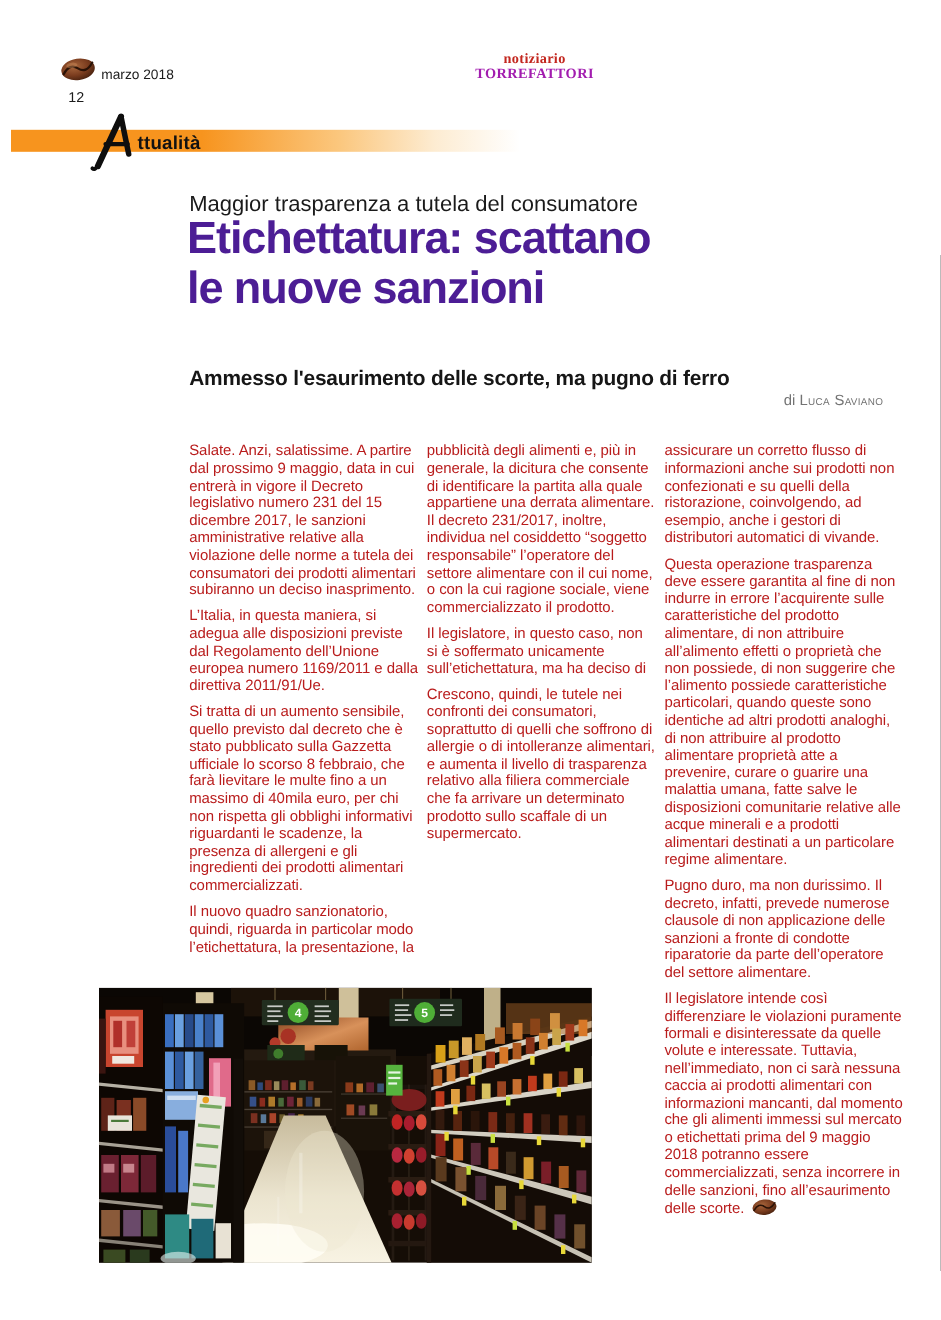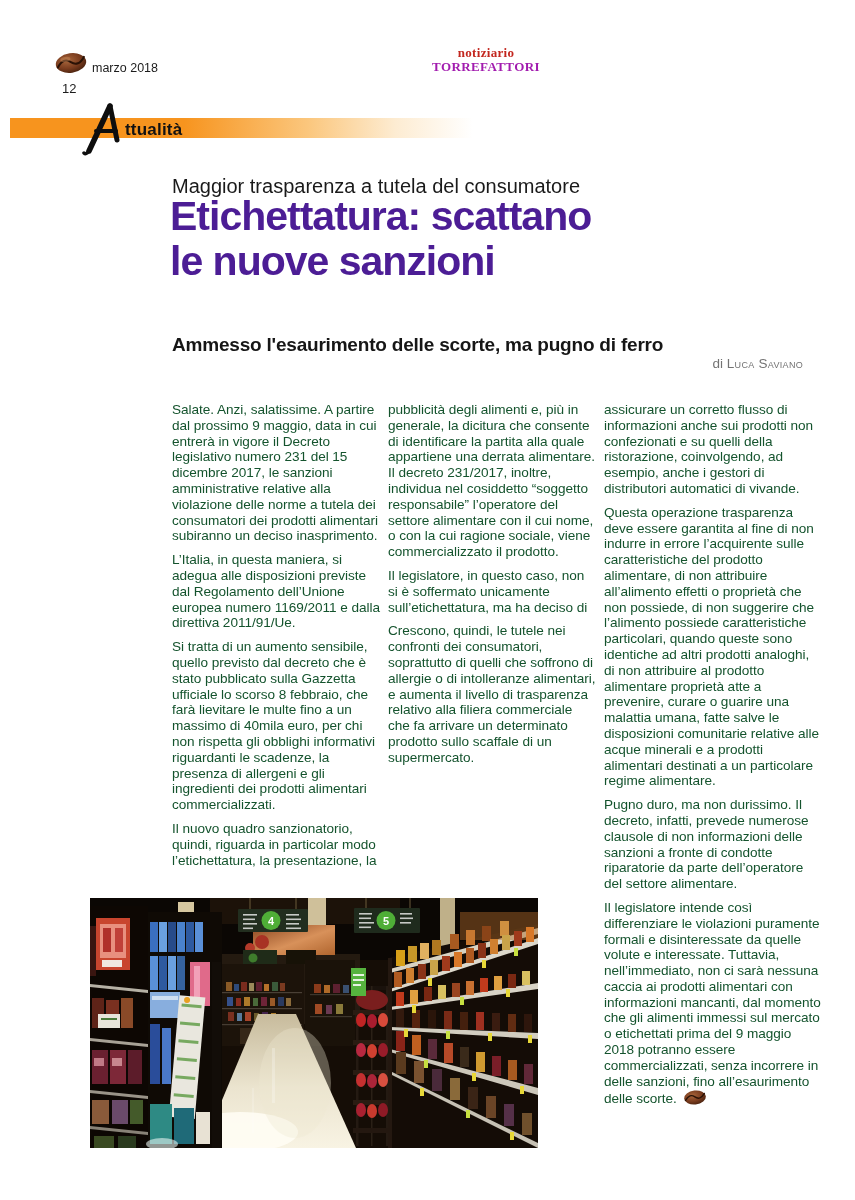--- a/index.html
+++ b/index.html
@@ -25,21 +25,21 @@
   
   .kicker { position:absolute; left:172px; top:175px; width:600px; font-size:20px; color:#1a1a1a; }
   .title { position:absolute; left:170px; top:194px; width:620px;
            font-size:41px; line-height:45px; font-weight:bold; letter-spacing:-1px; color:#4c1d95; }
   .standfirst { position:absolute; left:172px; top:298px; width:600px;
                 font-size:19px; line-height:22px; font-weight:bold; color:#161616; letter-spacing:-.2px;margin-top:36px; }
   .byline { position:absolute; right:52px; top:356px; font-size:13.5px; color:#737373; }
   .byline .name { font-variant:small-caps; letter-spacing:.3px; }
   
   .col { position:absolute; top:402px; font-size:13.6px; line-height:15.8px;
-         letter-spacing:-.05px; color:#14532d; z-index:1; }
+         letter-spacing:-.05px; color:#b91c1c; z-index:1; }
   .col-1 { left:172px; width:208px; }
   .col-2 { left:388px; width:208px; }
   .col-3 { left:604px; width:217px; }
   .col p { margin:0 0 8px 0; }
   .bean-inline { display:inline-block; width:26px; height:17px; vertical-align:-3px; margin-left:5px; transform:rotate(-6deg); }
   
   .photo { position:absolute; left:90px; top:898px; width:448px; height:250px; z-index:5; }
   .photo svg { display:block; width:100%; height:100%; }
 </style>
 </head>
@@ -92,21 +92,21 @@
     <p>Il nuovo quadro sanzionatorio, quindi, riguarda in particolar modo l’etichettatura, la presentazione, la</p>
   </div>
   <div class="col col-2">
     <p>pubblicità degli alimenti e, più in generale, la dicitura che consente di identificare la partita alla quale appartiene una derrata alimentare. Il decreto 231/2017, inoltre, individua nel cosiddetto “soggetto responsabile” l’operatore del settore alimentare con il cui nome, o con la cui ragione sociale, viene commercializzato il prodotto.</p>
     <p>Il legislatore, in questo caso, non si è soffermato unicamente sull’etichettatura, ma ha deciso di</p>
     <p>Crescono, quindi, le tutele nei confronti dei consumatori, soprattutto di quelli che soffrono di allergie o di intolleranze alimentari, e aumenta il livello di trasparenza relativo alla filiera commerciale che fa arrivare un determinato prodotto sullo scaffale di un supermercato.</p>
   </div>
   <div class="col col-3">
     <p>assicurare un corretto flusso di informazioni anche sui prodotti non confezionati e su quelli della ristorazione, coinvolgendo, ad esempio, anche i gestori di distributori automatici di vivande.</p>
     <p>Questa operazione trasparenza deve essere garantita al fine di non indurre in errore l’acquirente sulle caratteristiche del prodotto alimentare, di non attribuire all’alimento effetti o proprietà che non possiede, di non suggerire che l’alimento possiede caratteristiche particolari, quando queste sono identiche ad altri prodotti analoghi, di non attribuire al prodotto alimentare proprietà atte a prevenire, curare o guarire una malattia umana, fatte salve le disposizioni comunitarie relative alle acque minerali e a prodotti alimentari destinati a un particolare regime alimentare.</p>
-    <p>Pugno duro, ma non durissimo. Il decreto, infatti, prevede numerose clausole di non informazioni delle sanzioni a fronte di condotte riparatorie da parte dell’operatore del settore alimentare.</p>
+    <p>Pugno duro, ma non durissimo. Il decreto, infatti, prevede numerose clausole di non applicazione delle sanzioni a fronte di condotte riparatorie da parte dell’operatore del settore alimentare.</p>
     <p><span>Il legislatore intende così differenziare le violazioni puramente formali e disinteressate da quelle volute e interessate. Tuttavia, nell’immediato, non ci sarà nessuna caccia ai prodotti alimentari con informazioni mancanti, dal momento che gli alimenti immessi sul mercato o etichettati prima del 9 maggio 2018 potranno essere commercializzati, senza incorrere in delle sanzioni, fino all’esaurimento delle scorte.</span><span class="bean-inline"><svg viewBox="0 0 40 28" width="26" height="17">
       <ellipse cx="20" cy="14" rx="18" ry="11.5" fill="url(#beanG)"></ellipse>
       <path d="M4 17 Q12 6 20 13 Q28 20 36 9" stroke="#2a1206" stroke-width="2.4" fill="none" stroke-linecap="round"></path>
     </svg></span></p>
   </div>
 
   <div class="photo">
   <svg viewBox="0 0 448 250" preserveAspectRatio="none">
     <defs>
       <linearGradient id="floorG" x1="0" y1="0" x2="0" y2="1">

